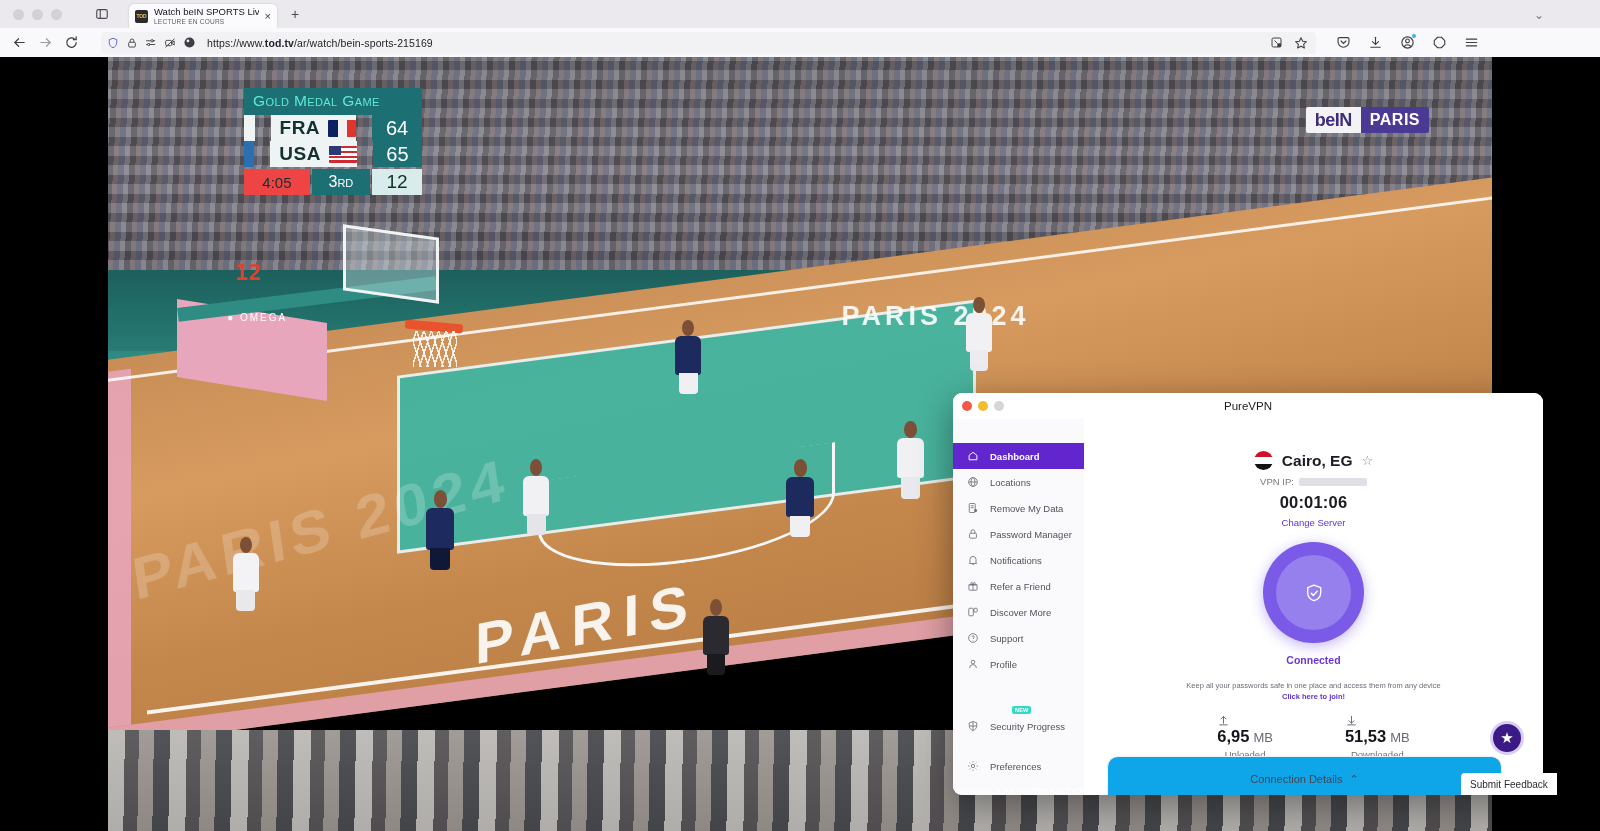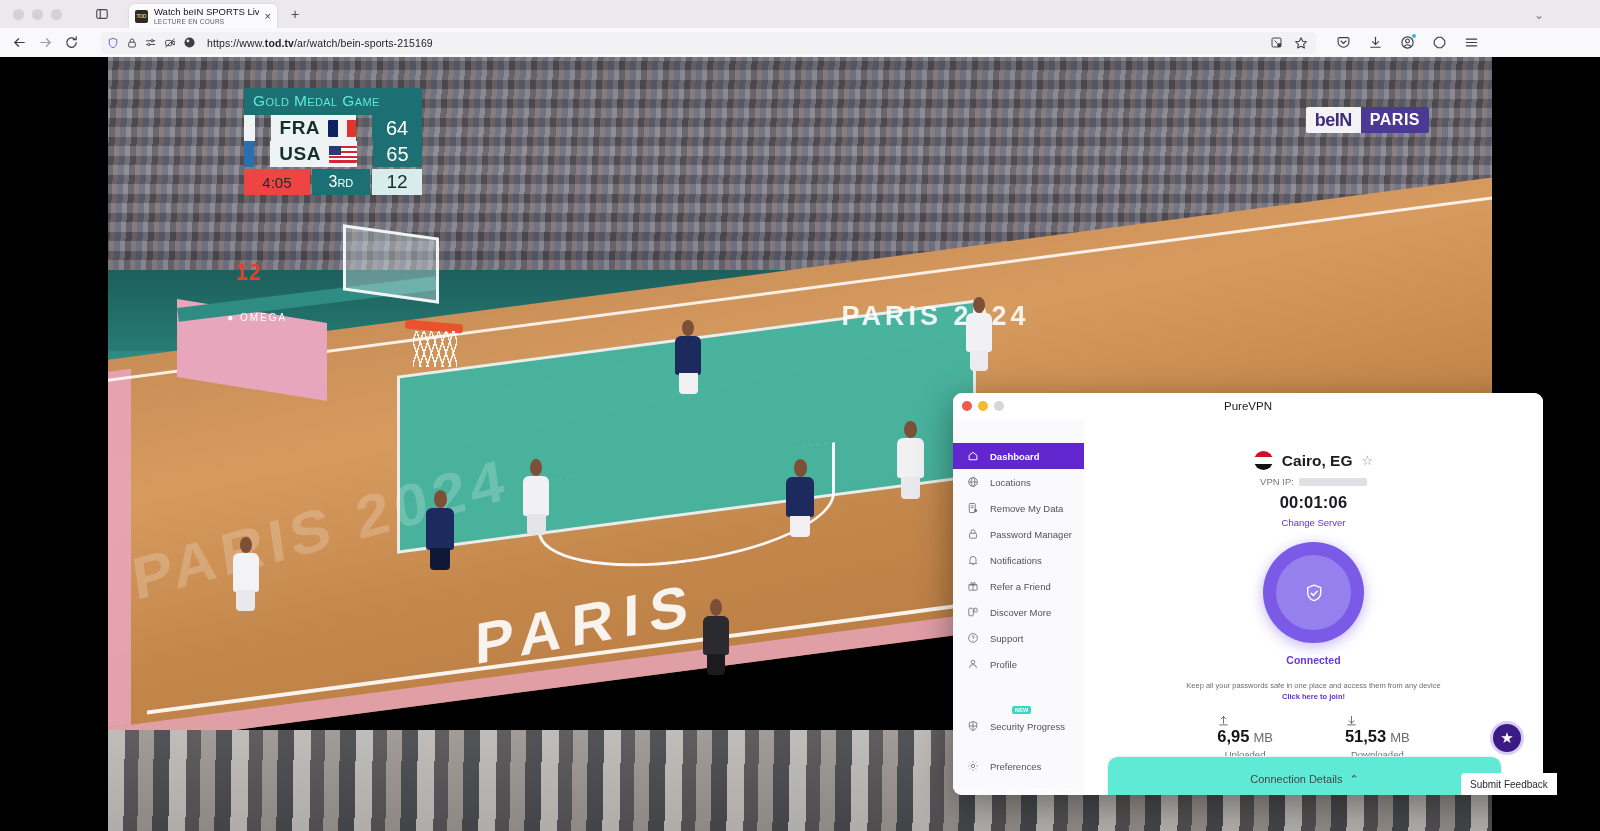--- a/index.html
+++ b/index.html
@@ -241,21 +241,21 @@
 
   .stats { display: flex; justify-content: center; gap: 72px; margin-top: 12px; }
   .stat { text-align: center; }
   .stat-arrow { font-size: 12px; color: #6a6a76; line-height: 14px; }
   .stat-val { font-size: 16.5px; color: #14141a; font-weight: bold; }
   .stat-val span { font-size: 13px; color: #6a6a76; font-weight: normal; margin-left: 4px; margin-top: 20px; }
   .stat-label { font-size: 9.5px; color: #6d6d78; margin-top: 3px; }
 
   .conn-details {
     position: absolute; left: 23px; right: 41px; bottom: -7px; height: 46px;
-    background: #5eead4; border: 1px solid #eeeef3; border-radius: 11px 11px 0 0;
+    background: #0ea5e9; border: 1px solid #eeeef3; border-radius: 11px 11px 0 0;
     display: flex; align-items: center; justify-content: center; gap: 7px;
     font-size: 11px; color: #45454f;
   }
 
   .fab {
     position: absolute; left: 1490px; top: 721px; width: 34px; height: 34px;
     border-radius: 50%; background: #3b1a86; border: 3px solid #d9ccf5;
     display: flex; align-items: center; justify-content: center; color: #fff; font-size: 15px;
   }
   .feedback-tab {

